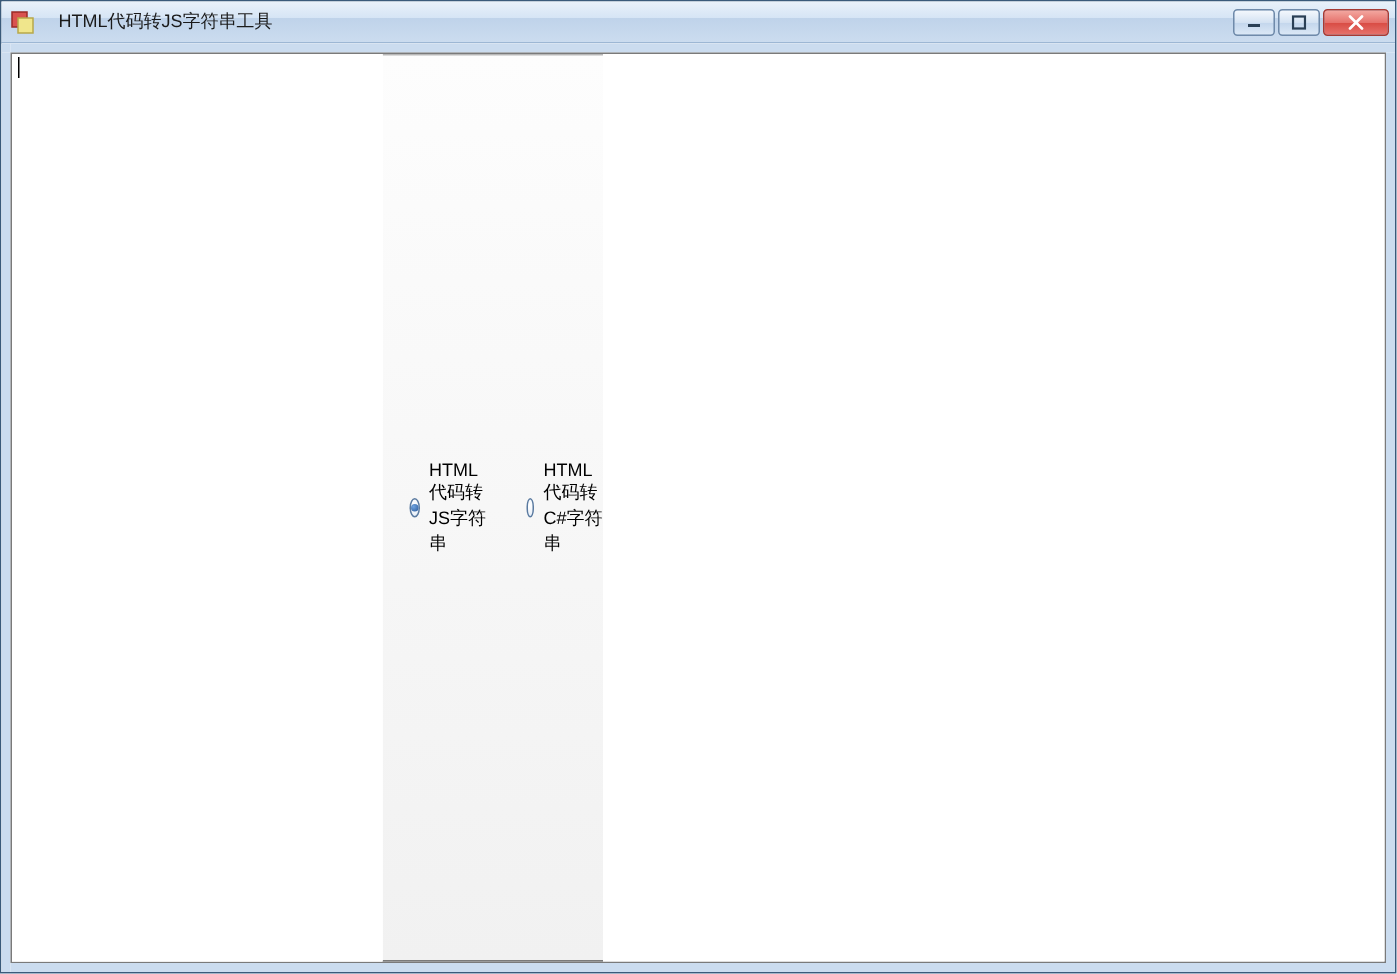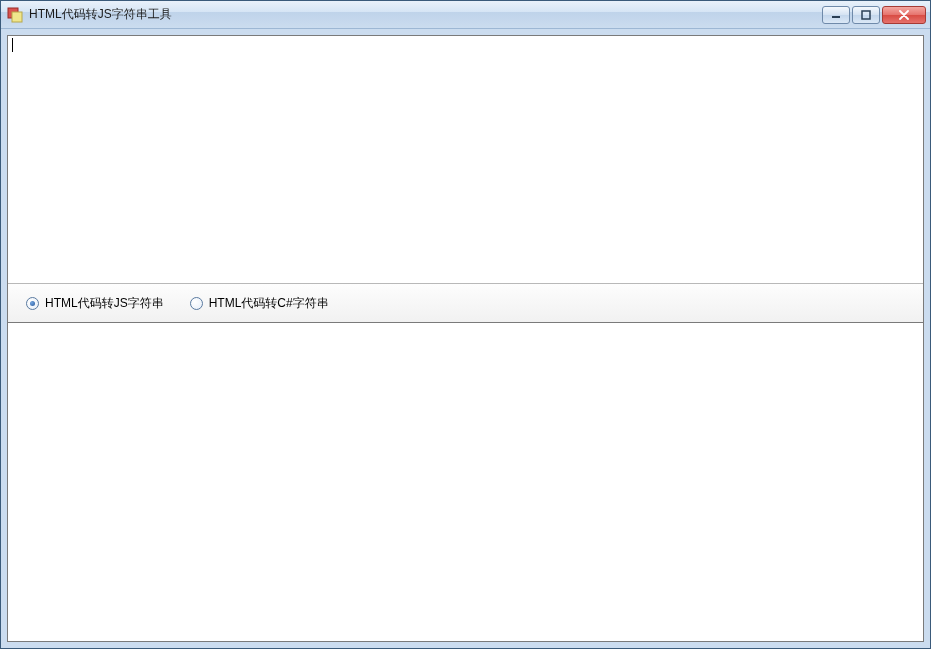--- a/index.html
+++ b/index.html
@@ -20,21 +20,21 @@
       flex-direction: column;
       box-shadow: 0 0 0 1px rgba(255,255,255,.4) inset;
     }
     .titlebar {
       height: 28px;
       background: linear-gradient(to bottom, #e9f1fa 0%, #d6e5f5 40%, #bfd3ea 41%, #cbdcef 100%);
       border-bottom: 1px solid #9db7d4;
       display: flex;
       align-items: center;
       padding: 0 4px 0 6px;
-      gap: 6px;
+      gap: 16px;
     }
     .app-icon {
       width: 16px;
       height: 16px;
       display: inline-block;
     }
     .title-text {
       color: #1a1a1a;
       flex: 0 0 auto;
     }
@@ -66,21 +66,20 @@
       display: flex;
       flex-direction: column;
       border: 6px solid transparent;
       border-image: linear-gradient(to bottom, #cbdcef, #cbdcef) 6;
       background: #fff;
       min-height: 0;
     }
     .content-frame {
       flex: 1;
       display: flex;
-      flex-direction: column;
       border: 1px solid #7a7a7a;
       min-height: 0;
     }
     .input-area {
       flex: 0 0 247px;
       background: #fff;
       position: relative;
     }
     .input-area textarea {
       position: absolute;

